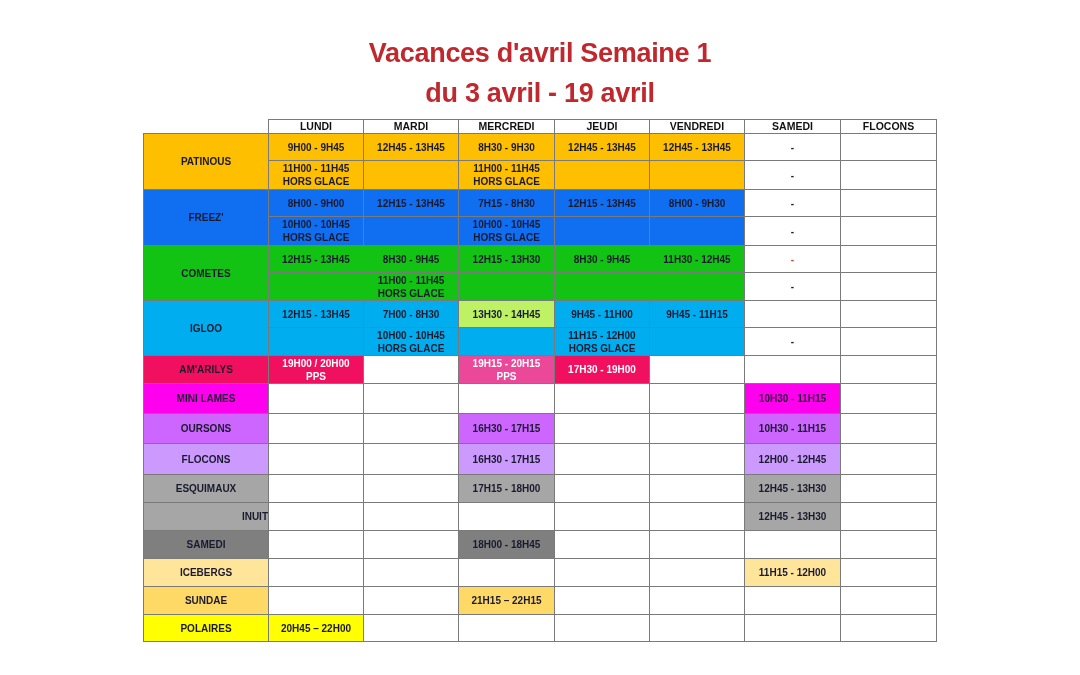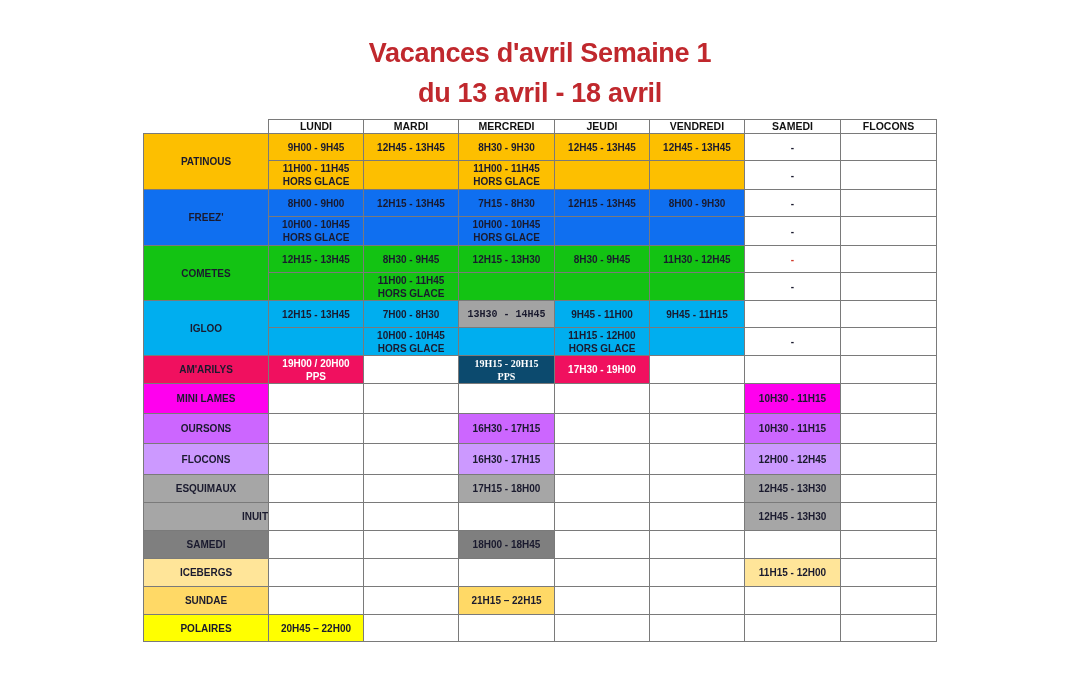--- a/index.html
+++ b/index.html
@@ -17,21 +17,21 @@
   table.sched th { font-size:10.5px; color:#111; background:#fff; height:13px; }
   th.corner { border:none !important; background:transparent !important; }
   td.grp { font-size:11px; }
   .w { color:#ffffff !important; }
   .red { color:#d23a2a !important; }
 </style>
 </head>
 <body>
 
 <div class="title t1">Vacances d'avril Semaine 1</div>
-<div class="title t2">du 13 avril - 18 avril</div>
+<div class="title t2">du 3 avril - 19 avril</div>
 
 <table class="sched">
   <colgroup>
     <col style="width:125px">
       <col style="width:95px">
       <col style="width:95px">
       <col style="width:96px">
     <col style="width:95px">
       <col style="width:95px">
       <col style="width:96px">
@@ -109,21 +109,21 @@
         <td style="white-space: pre-line; background: rgb(19, 195, 19);"></td>
         <td style="white-space: pre-line; background: rgb(19, 195, 19);"></td>
         <td style="white-space: pre-line; background: rgb(19, 195, 19);"></td>
         <td style="white-space: pre-line;">-</td>
         <td style="white-space: pre-line;"></td>
       </tr>
       <tr style="height: 27px;">
         <td class="grp" rowspan="2" style="background: rgb(0, 174, 239);">IGLOO</td>
         <td style="white-space: pre-line; background: rgb(0, 174, 239);">12H15 - 13H45</td>
         <td style="white-space: pre-line; background: rgb(0, 174, 239);">7H00 - 8H30</td>
-        <td style="white-space: pre-line; background: #a3a3a3; font-family: Liberation Mono, monospace;">13H30 - 14H45</td>
+        <td style="white-space: pre-line; background: #bef264;">13H30 - 14H45</td>
         <td style="white-space: pre-line; background: rgb(0, 174, 239);">9H45 - 11H00</td>
         <td style="white-space: pre-line; background: rgb(0, 174, 239);">9H45 - 11H15</td>
         <td style="white-space: pre-line;"></td>
         <td style="white-space: pre-line;"></td>
       </tr>
       <tr style="height: 28px;">
         <td style="white-space: pre-line; background: rgb(0, 174, 239);"></td>
         <td style="white-space: pre-line; background: rgb(0, 174, 239);">10H00 - 10H45
 HORS GLACE</td>
         <td style="white-space: pre-line; background: rgb(0, 174, 239);"></td>
@@ -131,21 +131,21 @@
 HORS GLACE</td>
         <td style="white-space: pre-line; background: rgb(0, 174, 239);"></td>
         <td style="white-space: pre-line;">-</td>
         <td style="white-space: pre-line;"></td>
       </tr>
       <tr style="height: 28px;">
         <td class="grp" rowspan="1" style="background: rgb(240, 16, 95);">AM'ARILYS</td>
         <td class="w" style="white-space: pre-line; background: rgb(240, 16, 95);">19H00 / 20H00
 PPS</td>
         <td style="white-space: pre-line;"></td>
-        <td class="w" style="white-space: pre-line; background: #0c4a6e; font-family: Liberation Serif, serif;">19H15 - 20H15
+        <td class="w" style="white-space: pre-line; background: #ec4899;">19H15 - 20H15
 PPS</td>
         <td class="w" style="white-space: pre-line; background: rgb(240, 16, 95);">17H30 - 19H00</td>
         <td style="white-space: pre-line;"></td>
         <td style="white-space: pre-line;"></td>
         <td style="white-space: pre-line;"></td>
       </tr>
       <tr style="height: 30px;">
         <td class="grp" rowspan="1" style="background: rgb(255, 0, 238);">MINI LAMES</td>
         <td style="white-space: pre-line;"></td>
         <td style="white-space: pre-line;"></td>

